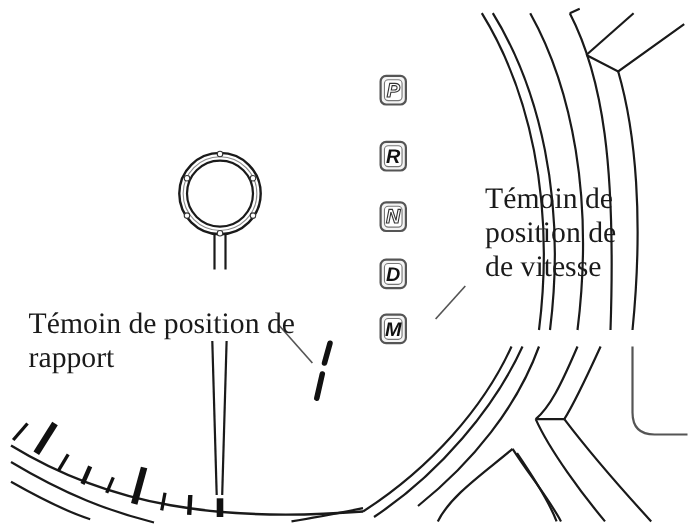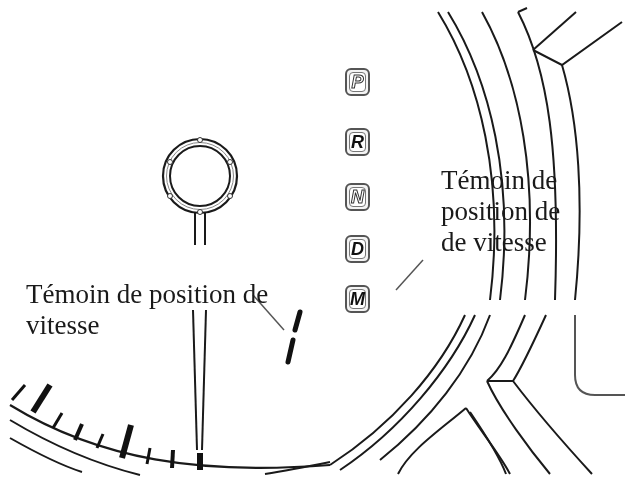--- a/index.html
+++ b/index.html
@@ -100,21 +100,21 @@
     </div>
   <div class="gear-box" style="left:345px;top:235px;">
       <div class="gear-inner solid">D</div>
     </div>
   <div class="gear-box" style="left:345px;top:285px;">
       <div class="gear-inner solid">M</div>
     </div>
 
   <div id="label-gear" class="label">
     <div>Témoin de position de</div>
-    <div>vitesse</div>
+    <div>rapport</div>
   </div>
 
   <div id="label-range" class="label">
     <div>Témoin de</div>
     <div>position de</div>
     <div>de vitesse</div>
   </div>
 
 </div>
 

